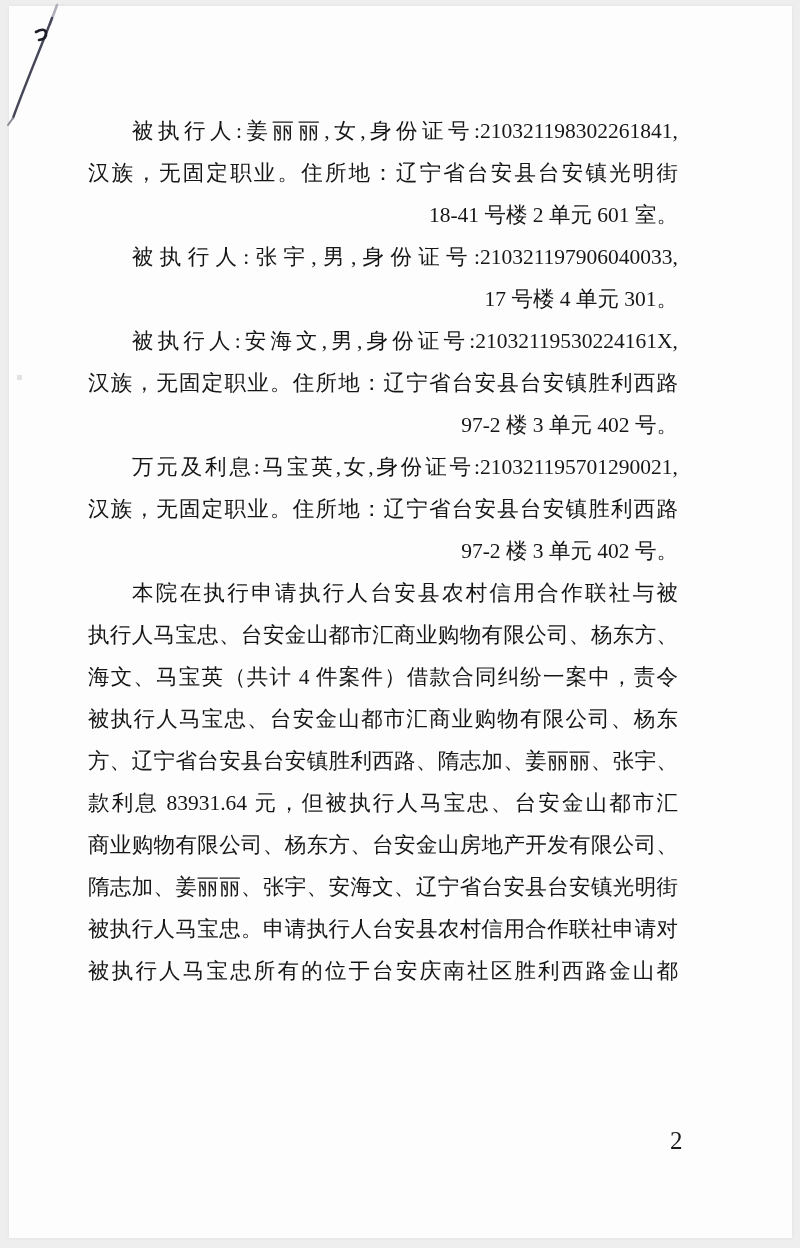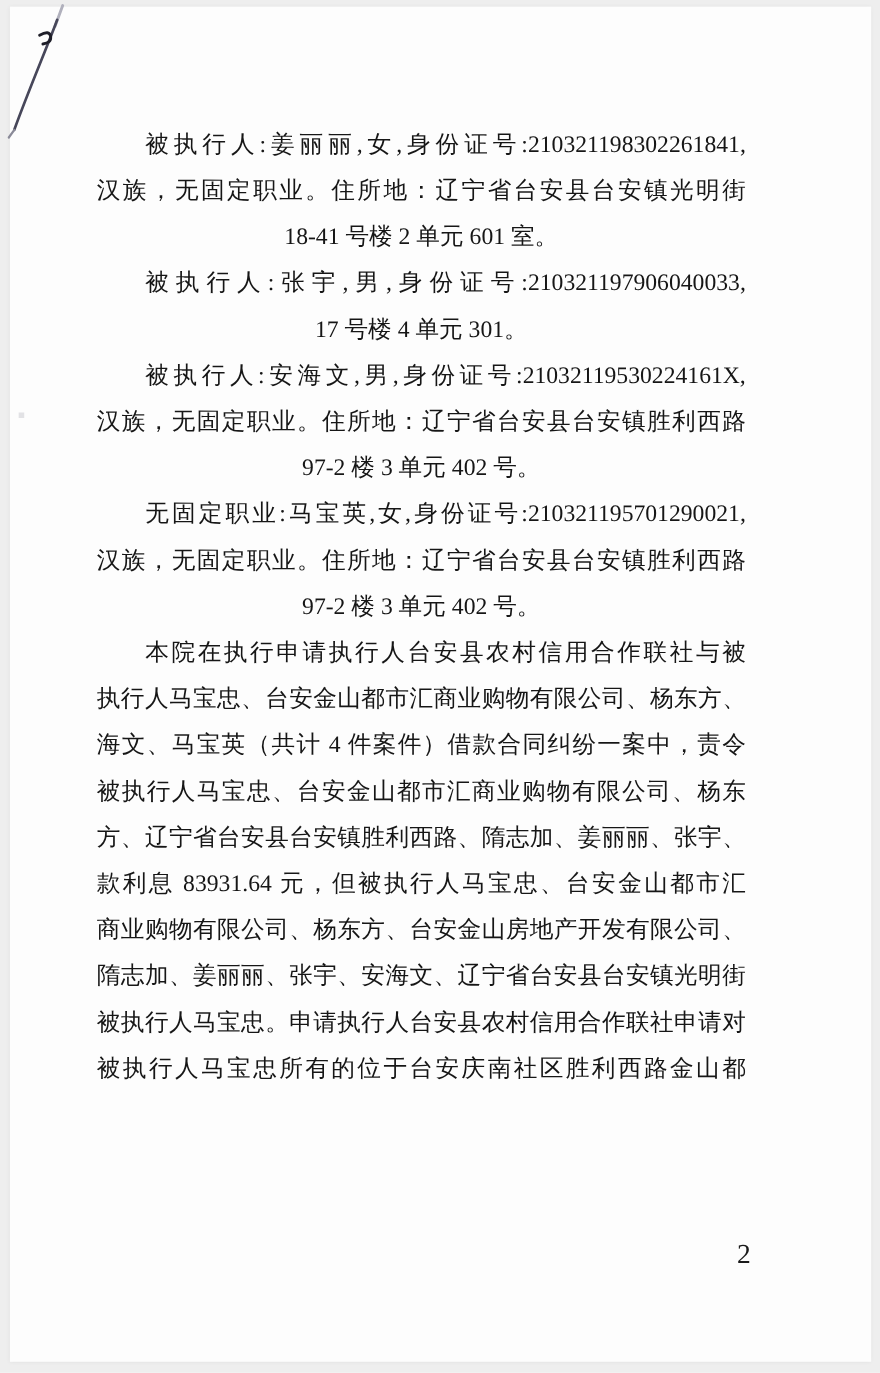--- a/index.html
+++ b/index.html
@@ -22,21 +22,21 @@
     left: 88px;
     top: 110px;
     width: 590px;
   }
   .line {
     height: 42px;
     line-height: 42px;
     font-size: 21.5px;
     color: #161616;
     overflow: hidden;
-    text-align: center;
+    text-align: right;
     font-family: "Liberation Serif", serif;
   }
   .line.fill {
     text-align: justify;
     text-align-last: justify;
     text-justify: inter-character;
   }
   .line.indent {
     padding-left: 44px;
   }
@@ -81,21 +81,21 @@
 
 <div class="doc-body">
     <div class="line fill indent">被执行人:姜丽丽,女,身份证号:210321198302261841,</div>
     <div class="line fill">汉族，无固定职业。住所地：辽宁省台安县台安镇光明街</div>
     <div class="line">18-41 号楼 2 单元 601 室。</div>
     <div class="line fill indent">被执行人:张宇,男,身份证号:210321197906040033,</div>
     <div class="line">17 号楼 4 单元 301。</div>
     <div class="line fill indent">被执行人:安海文,男,身份证号:21032119530224161X,</div>
     <div class="line fill">汉族，无固定职业。住所地：辽宁省台安县台安镇胜利西路</div>
     <div class="line">97-2 楼 3 单元 402 号。</div>
-    <div class="line fill indent">无固定职业:马宝英,女,身份证号:210321195701290021,</div>
+    <div class="line fill indent">万元及利息:马宝英,女,身份证号:210321195701290021,</div>
     <div class="line fill">汉族，无固定职业。住所地：辽宁省台安县台安镇胜利西路</div>
     <div class="line">97-2 楼 3 单元 402 号。</div>
     <div class="line fill indent">本院在执行申请执行人台安县农村信用合作联社与被</div>
     <div class="line fill">执行人马宝忠、台安金山都市汇商业购物有限公司、杨东方、</div>
     <div class="line fill">海文、马宝英（共计 4 件案件）借款合同纠纷一案中，责令</div>
     <div class="line fill">被执行人马宝忠、台安金山都市汇商业购物有限公司、杨东</div>
     <div class="line fill">方、辽宁省台安县台安镇胜利西路、隋志加、姜丽丽、张宇、</div>
     <div class="line fill">款利息 83931.64 元，但被执行人马宝忠、台安金山都市汇</div>
     <div class="line fill">商业购物有限公司、杨东方、台安金山房地产开发有限公司、</div>
     <div class="line fill">隋志加、姜丽丽、张宇、安海文、辽宁省台安县台安镇光明街</div>

